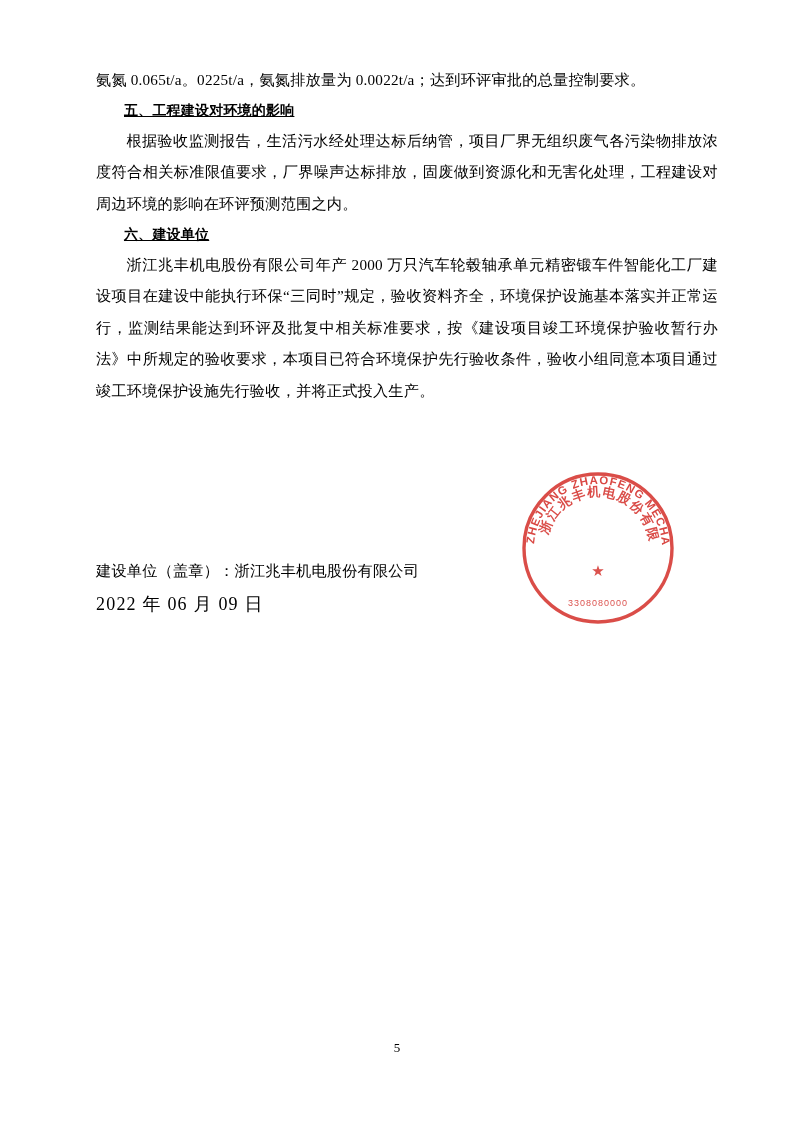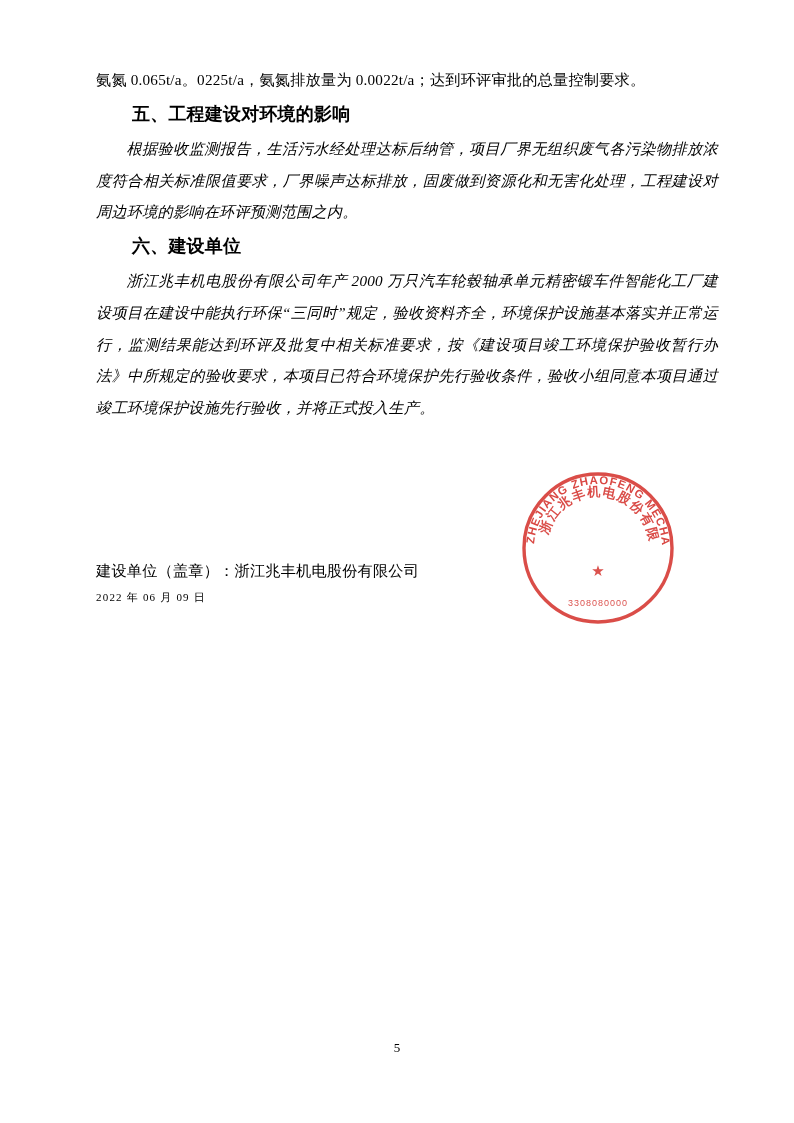--- a/index.html
+++ b/index.html
@@ -29,47 +29,47 @@
   .para {
     font-size: 15.2px;
     line-height: 2.08;
     text-align: justify;
     text-justify: inter-ideograph;
     margin: 0 0 0 0;
     letter-spacing: 0.2px;
   }
   .indent {
     text-indent: 2em;
-    font-style: italic;
   }
   .heading {
-    font-size: 18px;
+    font-size: 14px;
     line-height: 2.08;
     font-weight: bold;
     text-indent: 2em;
     margin: 0;
     letter-spacing: 0.2px;
+    text-decoration: underline;
   }
 
   
   .sign-block {
     position: absolute;
     left: 96px;
     top: 556px;
     width: 622px;
     text-align: left;
   }
   .sign-line {
     font-size: 15.2px;
     line-height: 2.0;
     letter-spacing: 0.2px;
     white-space: nowrap;
   }
   .sign-date {
-    font-size: 11px;
+    font-size: 18px;
     line-height: 2.0;
     letter-spacing: 1.2px;
     padding-right: 8px;
   }
 
   
   .seal {
     position: absolute;
     left: 520px;
     top: 470px;

